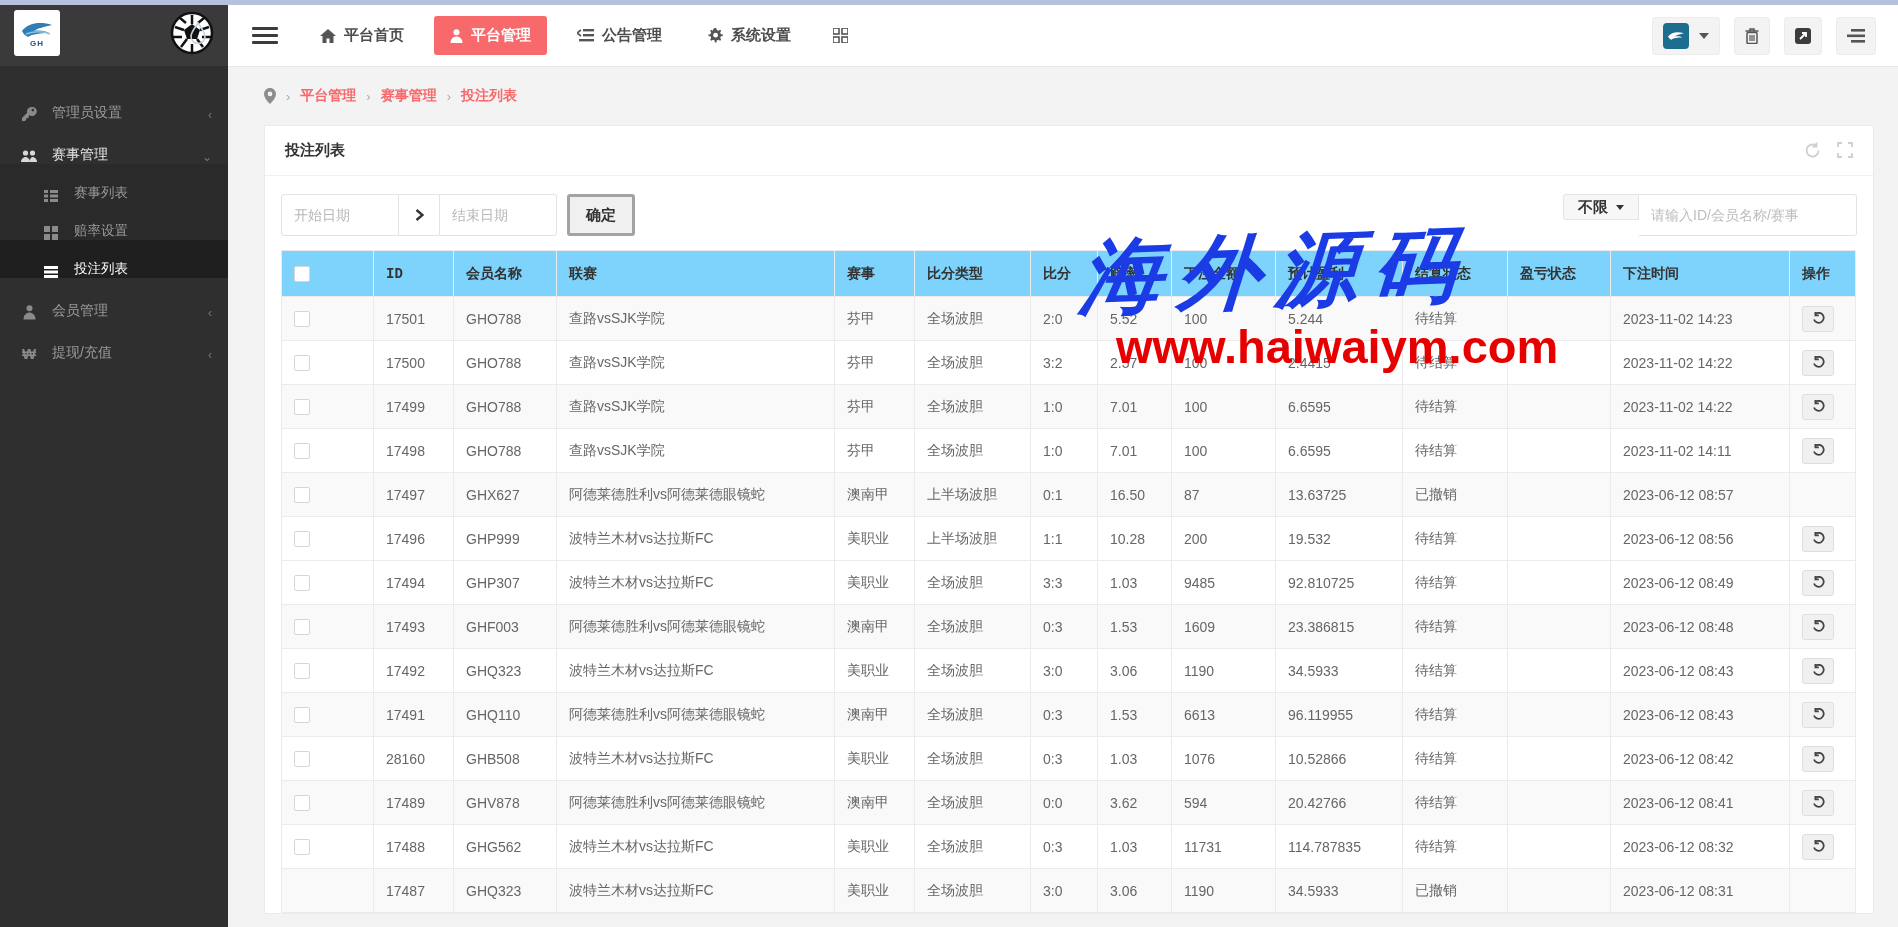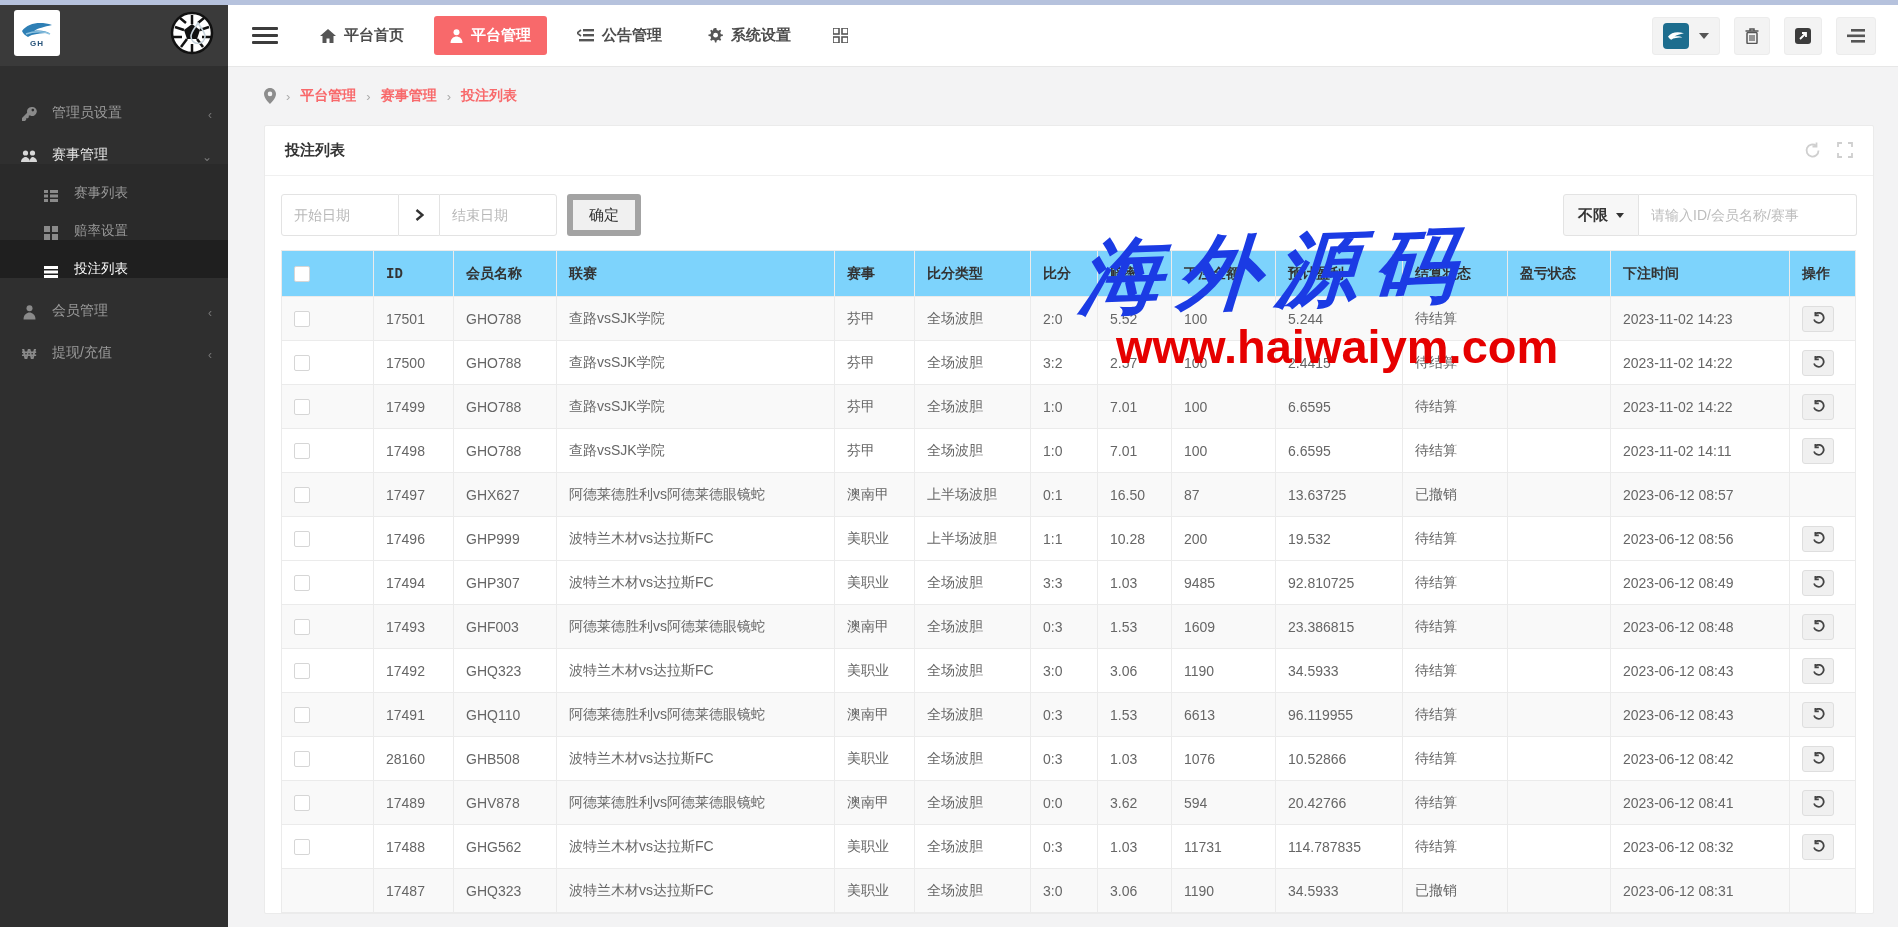--- a/index.html
+++ b/index.html
@@ -51,23 +51,23 @@
   .card-title { font-size:15px; color:#333; font-weight:bold; }
   .card-tools { margin-left:auto; display:flex; gap:16px; color:#cfcfcf; }
   .card-tools span { cursor:pointer; }
   .card-body { padding:18px 16px 0 16px; }
 
   .filter-row { display:flex; align-items:center; margin-bottom:14px; }
   .date-input { width:118px; height:42px; border:1px solid #e3e3e3; background:#fff; padding:0 12px; font-size:14px; color:#555; border-radius:3px 0 0 3px; outline:none; }
   .date-input::placeholder { color:#b8b8b8; }
   .range-btn { width:40px; height:42px; background:#fff; border:1px solid #e3e3e3; border-left:none; border-right:none; display:flex; align-items:center; justify-content:center; cursor:pointer; }
   .date-input.end { border-radius:0 3px 3px 0; }
-  .confirm-btn { height:42px; margin-left:10px; padding:0 16px; background:#f0f0f0; border:6px solid #a3a3a3; border-radius:3px; font-size:15px; font-weight:normal; color:#333; cursor:pointer; }
+  .confirm-btn { height:42px; margin-left:10px; padding:0 16px; background:#f0f0f0; border:3px solid #a3a3a3; border-radius:3px; font-size:15px; font-weight:bold; color:#333; cursor:pointer; }
   .filter-right { margin-left:auto; display:flex; }
-  .scope-btn { height:42px; padding:0 14px; background:#f7f7f7; border:1px solid #e3e3e3; border-radius:3px 0 0 3px; font-size:15px; font-weight:bold; color:#333; display:flex; align-items:center; gap:8px; cursor:pointer; }
+  .scope-btn { height:26px; padding:0 14px; background:#f7f7f7; border:1px solid #e3e3e3; border-radius:3px 0 0 3px; font-size:15px; font-weight:bold; color:#333; display:flex; align-items:center; gap:8px; cursor:pointer; }
   .scope-btn .caret { border-top-color:#333; border-left-width:4px; border-right-width:4px; border-top-width:5px; }
   .search-input { width:218px; height:42px; border:1px solid #e3e3e3; border-left:none; border-radius:0 3px 3px 0; padding:0 12px; font-size:14px; color:#555; outline:none; }
   .search-input::placeholder { color:#bdbdbd; }
 
   table.grid { border-collapse:collapse; table-layout:fixed; width:1574px; font-size:14px; }
   table.grid th, table.grid td { border:1px solid #ebebeb; padding:0 12px; text-align:left; overflow:hidden; white-space:nowrap; }
   table.grid th { height:46px; color:#333; font-weight:bold; background:#7dd3fc;font-family:Liberation Mono, monospace; }
   table.grid td { height:44px; color:#666; }
   table.grid tr.stripe td { background:#f9f9f9; }
   .cb { display:inline-block; width:16px; height:16px; border:1px solid #d6d6d6; background:#fff; border-radius:2px; vertical-align:middle; cursor:pointer; }

